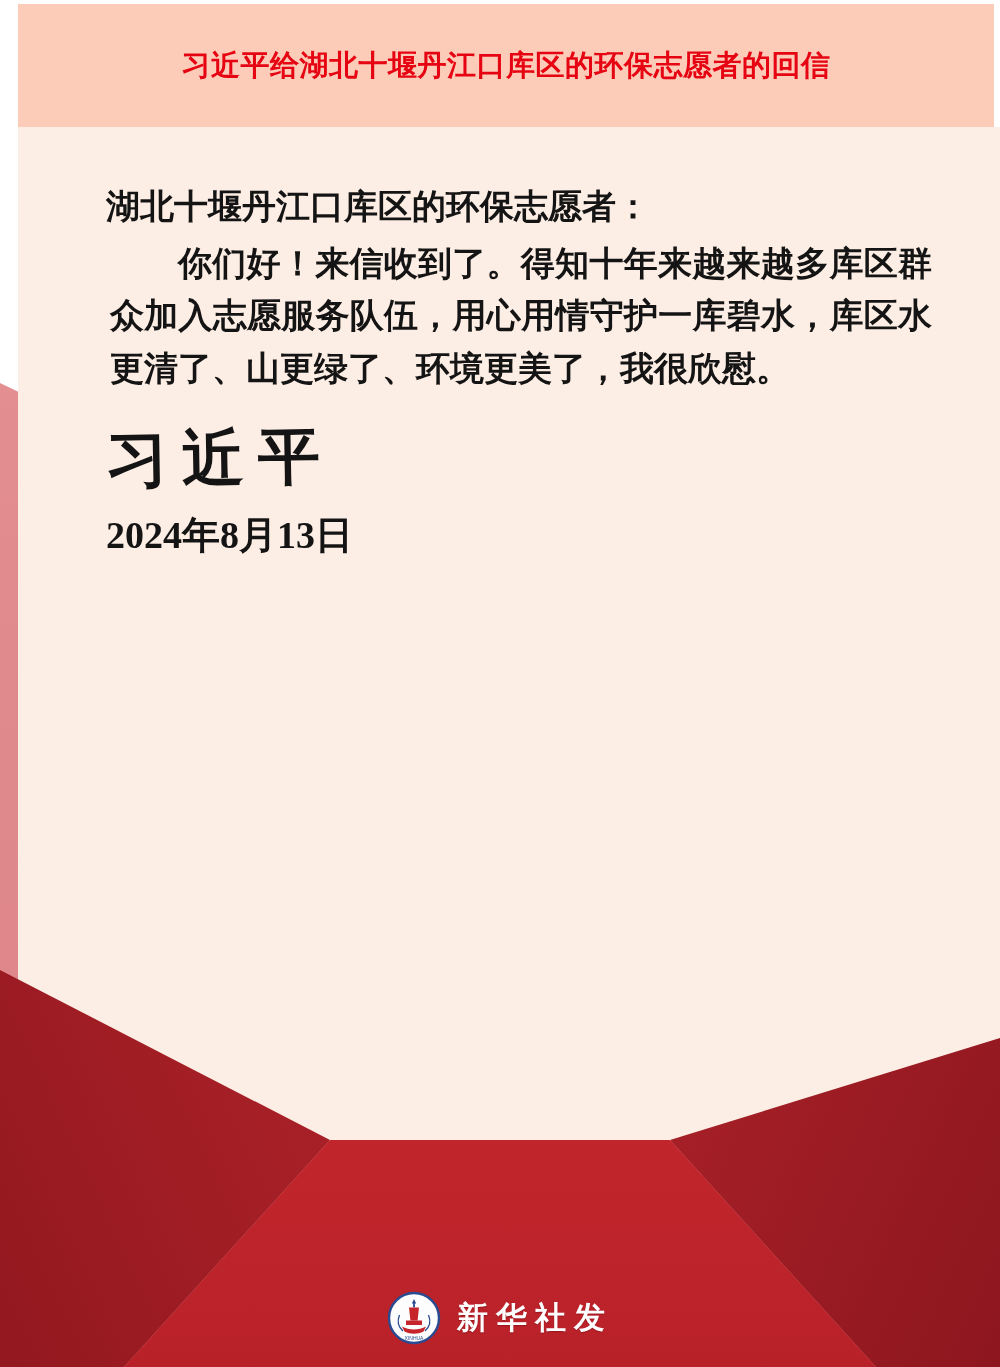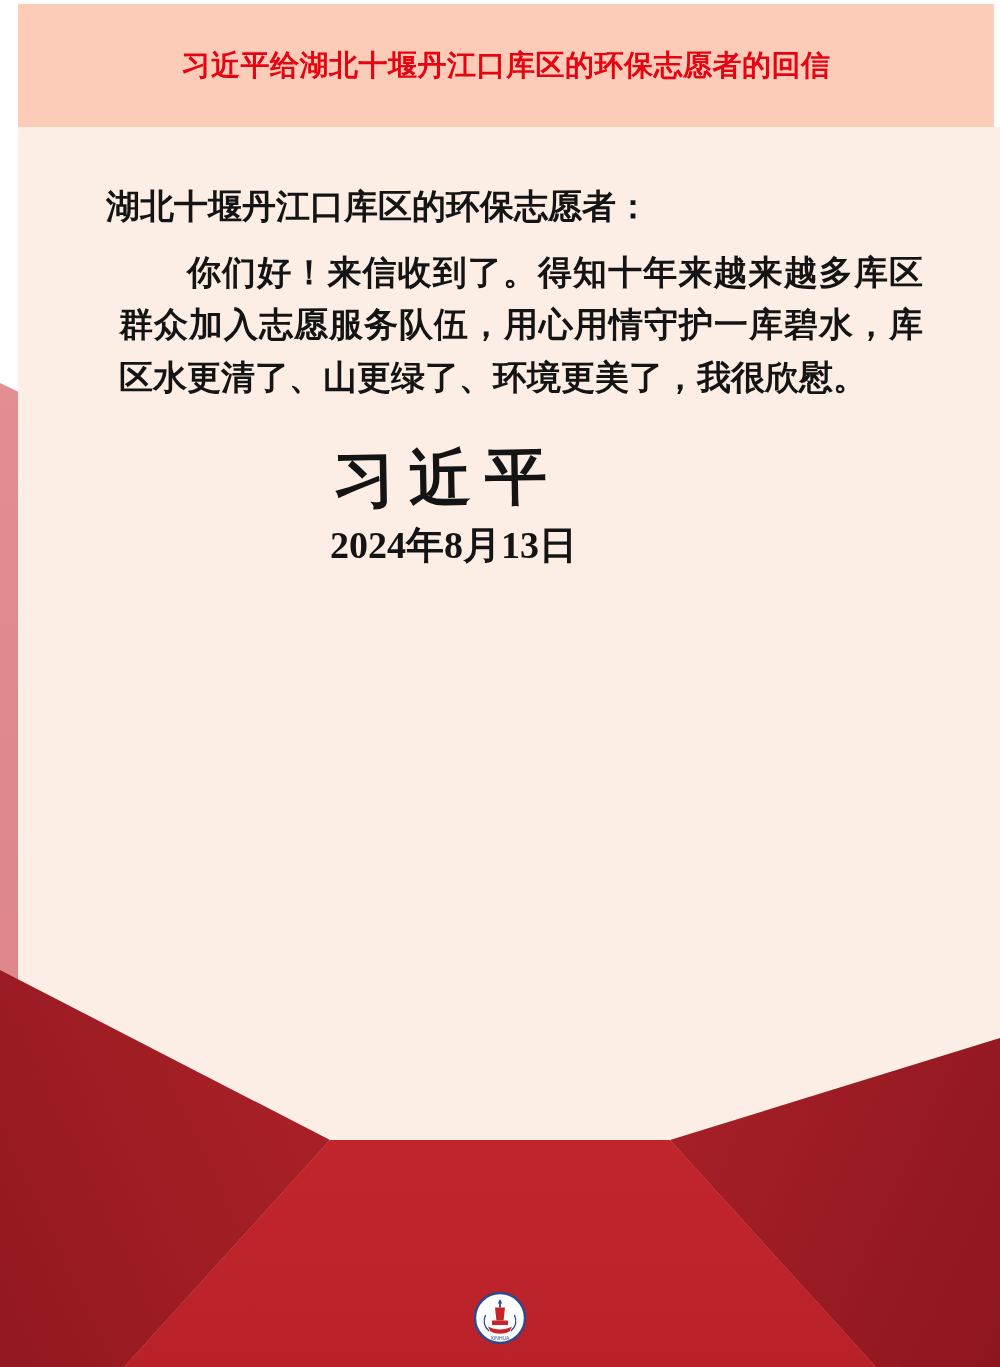--- a/index.html
+++ b/index.html
@@ -27,27 +27,27 @@
     position:absolute;left:18px;top:127px;width:962px;height:1014px;
     background:#fdeee5;
     padding-left:28px;
   }
   .paper-inner{
     position:absolute;left:0;top:0;width:100%;height:100%;
     padding:54px 72px 0 88px;box-sizing:border-box;
     color:#141414;font-size:34px;font-weight:600;line-height:52.5px;
   }
   .salutation{margin:0;}
-  .para{margin:13px;text-indent:2em;text-align:justify;}
-  .sig-block{margin-top:37px;text-align:center;padding-right:148px;}
+  .para{margin:4px;text-indent:2em;text-align:justify;}
+  .sig-block{margin-top:26px;text-align:left;padding-right:148px;}
   .signature{
     font-size:62px;font-weight:700;letter-spacing:14px;line-height:1.2;
     display:inline-block;transform:rotate(-1deg);
   }
-  .date-line{text-align:center;padding-right:135px;font-size:38px;font-weight:600;margin-top:6px;line-height:48px;}
+  .date-line{text-align:left;padding-right:135px;font-size:38px;font-weight:600;margin-top:16px;line-height:48px;}
   
   .flap{position:absolute;left:0;top:0;width:1000px;height:1367px;}
   .flap-left{
     background:linear-gradient(245deg,#d5383d 0%,#bf2930 45%,#93181f 100%);
     clip-path:polygon(0 970px,330px 1140px,124px 1367px,0 1367px);
     filter:drop-shadow(4px -4px 5px rgba(110,70,60,.55));
   }
   .flap-right{
     background:linear-gradient(115deg,#d5383d 0%,#bf2930 45%,#8d161e 100%);
     clip-path:polygon(1000px 1038px,670px 1140px,876px 1367px,1000px 1367px);
@@ -101,15 +101,16 @@
     <svg class="emblem" viewBox="-27 -27 54 54" xmlns="http://www.w3.org/2000/svg">
       <circle r="25" fill="#fdfdfd" stroke="#2a4b8f" stroke-width="2.4"></circle>
       <path d="M0,-19 L2.2,-14.5 L0.9,-14.5 L0.9,-10.5 L-0.9,-10.5 L-0.9,-14.5 L-2.2,-14.5 Z" fill="#2a4b8f"></path>
       <path d="M-5,-10.5 H5 L3.6,2.5 H-3.6 Z" fill="#c6252b"></path>
       <rect x="-8" y="2.5" width="16" height="4.5" fill="#c6252b"></rect>
       <path d="M-12,8.5 C-5,12.5 5,12.5 12,8.5 L9.5,13.5 C3.5,16.5 -3.5,16.5 -9.5,13.5 Z" fill="#c6252b"></path>
       <path d="M-14.5,-3 C-17,3 -15.5,9 -11,13" stroke="#2a4b8f" fill="none" stroke-width="1.3"></path>
       <path d="M14.5,-3 C17,3 15.5,9 11,13" stroke="#2a4b8f" fill="none" stroke-width="1.3"></path>
       <text y="21.5" font-size="5" text-anchor="middle" fill="#2a4b8f" font-family="Liberation Sans, sans-serif">XINHUA</text>
     </svg>
+    <span class="credit">新华社发</span>
   </div>
 
 </div>
 
 </body></html>

